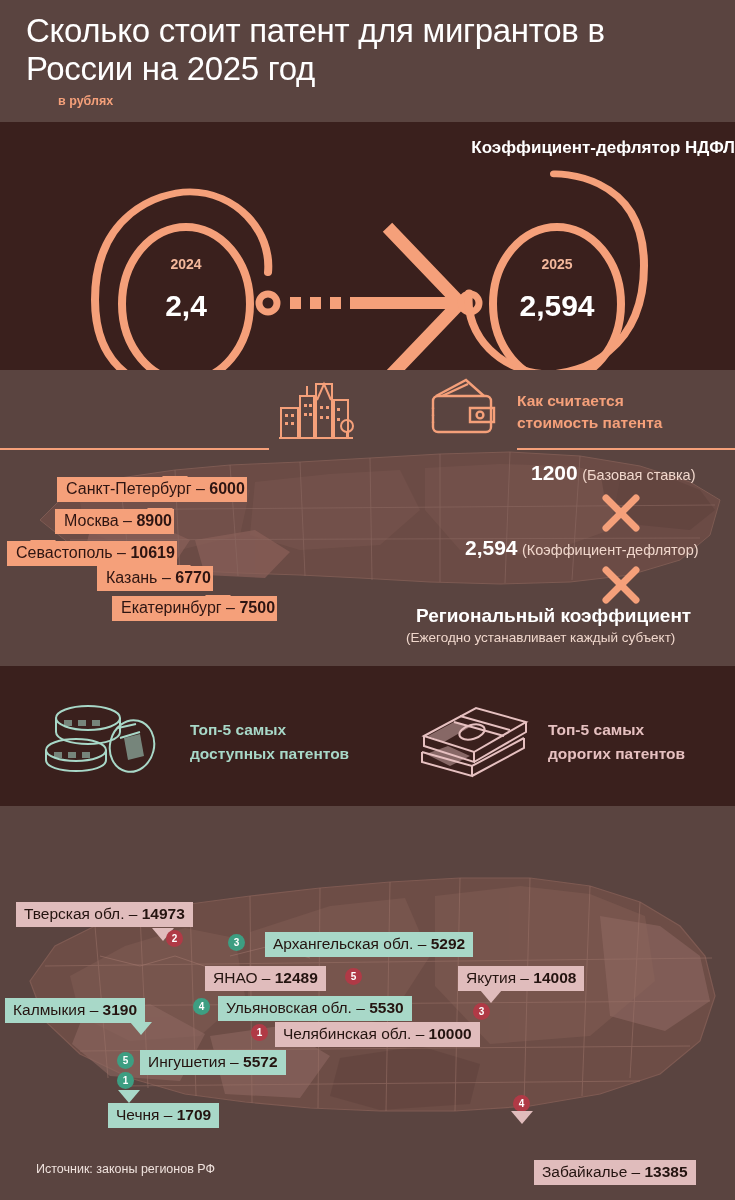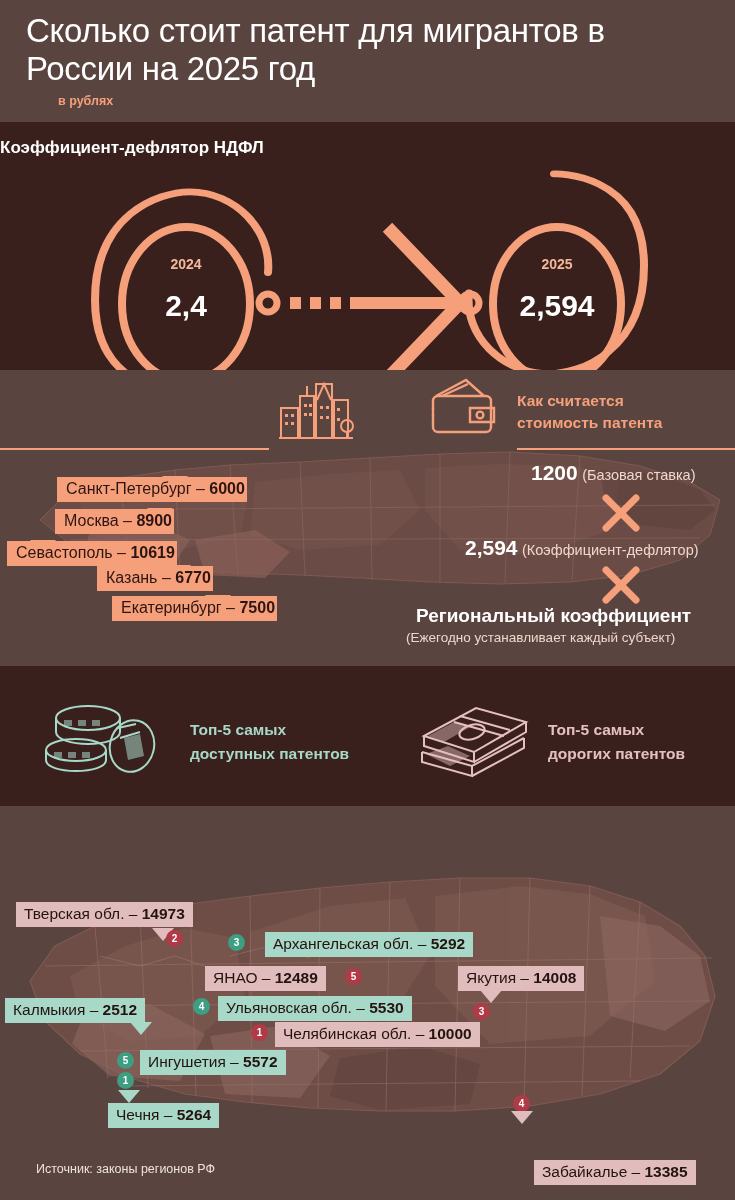--- a/index.html
+++ b/index.html
@@ -16,21 +16,21 @@
   .header { position:absolute; left:0; top:0; width:735px; height:122px; background:#5a4440; }
   .title {
     position:absolute; left:26px; top:12px; width:690px;
     color:#ffffff; font-size:33px; font-weight:normal; line-height:38px;
     letter-spacing:-0.3px;
   }
   .subtitle { position:absolute; left:27px; top:94px; color:#f5a07a; font-size:12.5px; font-weight:bold;margin-left:31px; }
 
   
   .coef-band { position:absolute; left:0; top:122px; width:735px; height:248px; background:#3a201d; overflow:hidden; }
-  .coef-title { position:absolute; width:735px; top:16px; text-align:left; color:#ffffff; font-size:17px; font-weight:bold; }
+  .coef-title { position:absolute; width:735px; top:16px; text-align:right; color:#ffffff; font-size:17px; font-weight:bold; }
   .coef-svg { position:absolute; left:0; top:42px; }
   .spiral-year { font-size:14px; fill:#f3b79b; font-family:"Liberation Sans", sans-serif; font-weight:bold; text-anchor:middle; }
   .spiral-val { font-size:30px; fill:#ffffff; font-family:"Liberation Sans", sans-serif; font-weight:bold; text-anchor:middle; }
 
   
   .mid { position:absolute; left:0; top:370px; width:735px; height:296px; background:#5a4440; overflow:hidden; }
   .mid-map { position:absolute; left:0; top:0; width:735px; height:296px; }
 
   .hdr-left { position:absolute; left:62px; top:20px; width:300px; }
   .hdr-left .txt { color:#ffffff; font-size:15.5px; font-weight:bold; line-height:22px; text-align:right; width:207px; }
@@ -341,21 +341,21 @@
     </div>
     <div class="badge exp" style="left:345px; top:162px;">5</div>
 
     <div class="mlabel exp" style="left:458px; top:160px;">
       <span>Якутия</span> – <b>14008</b>
     </div>
     <div class="mpoint exp" style="left:480px; top:184px;"></div>
     <div class="badge exp" style="left:473px; top:197px;">3</div>
 
     <div class="mlabel cheap" style="left:5px; top:192px;">
-      <span>Калмыкия</span> – <b>2512</b>
+      <span>Калмыкия</span> – <b>3190</b>
     </div>
     <div class="mpoint cheap" style="left:130px; top:216px;"></div>
 
     <div class="badge cheap" style="left:193px; top:192px;">4</div>
     <div class="mlabel cheap" style="left:218px; top:190px;">
       <span>Ульяновская обл.</span> – <b>5530</b>
     </div>
 
     <div class="badge exp" style="left:251px; top:218px;">1</div>
     <div class="mlabel exp" style="left:275px; top:216px;">
@@ -363,21 +363,21 @@
     </div>
 
     <div class="badge cheap" style="left:117px; top:246px;">5</div>
     <div class="mlabel cheap" style="left:140px; top:244px;">
       <span>Ингушетия</span> – <b>5572</b>
     </div>
 
     <div class="badge cheap" style="left:117px; top:266px;">1</div>
     <div class="mpoint cheap" style="left:118px; top:284px;"></div>
     <div class="mlabel cheap" style="left:108px; top:297px;">
-      <span>Чечня</span> – <b>5264</b>
+      <span>Чечня</span> – <b>1709</b>
     </div>
 
     <div class="badge exp" style="left:513px; top:289px;">4</div>
     <div class="mpoint exp" style="left:511px; top:305px;"></div>
     <div class="mlabel exp" style="left:534px; top:317px;margin-top:37px;">
       <span>Забайкалье</span> – <b>13385</b>
     </div>
   </div>
 
   <div class="source">Источник: законы регионов РФ</div>

